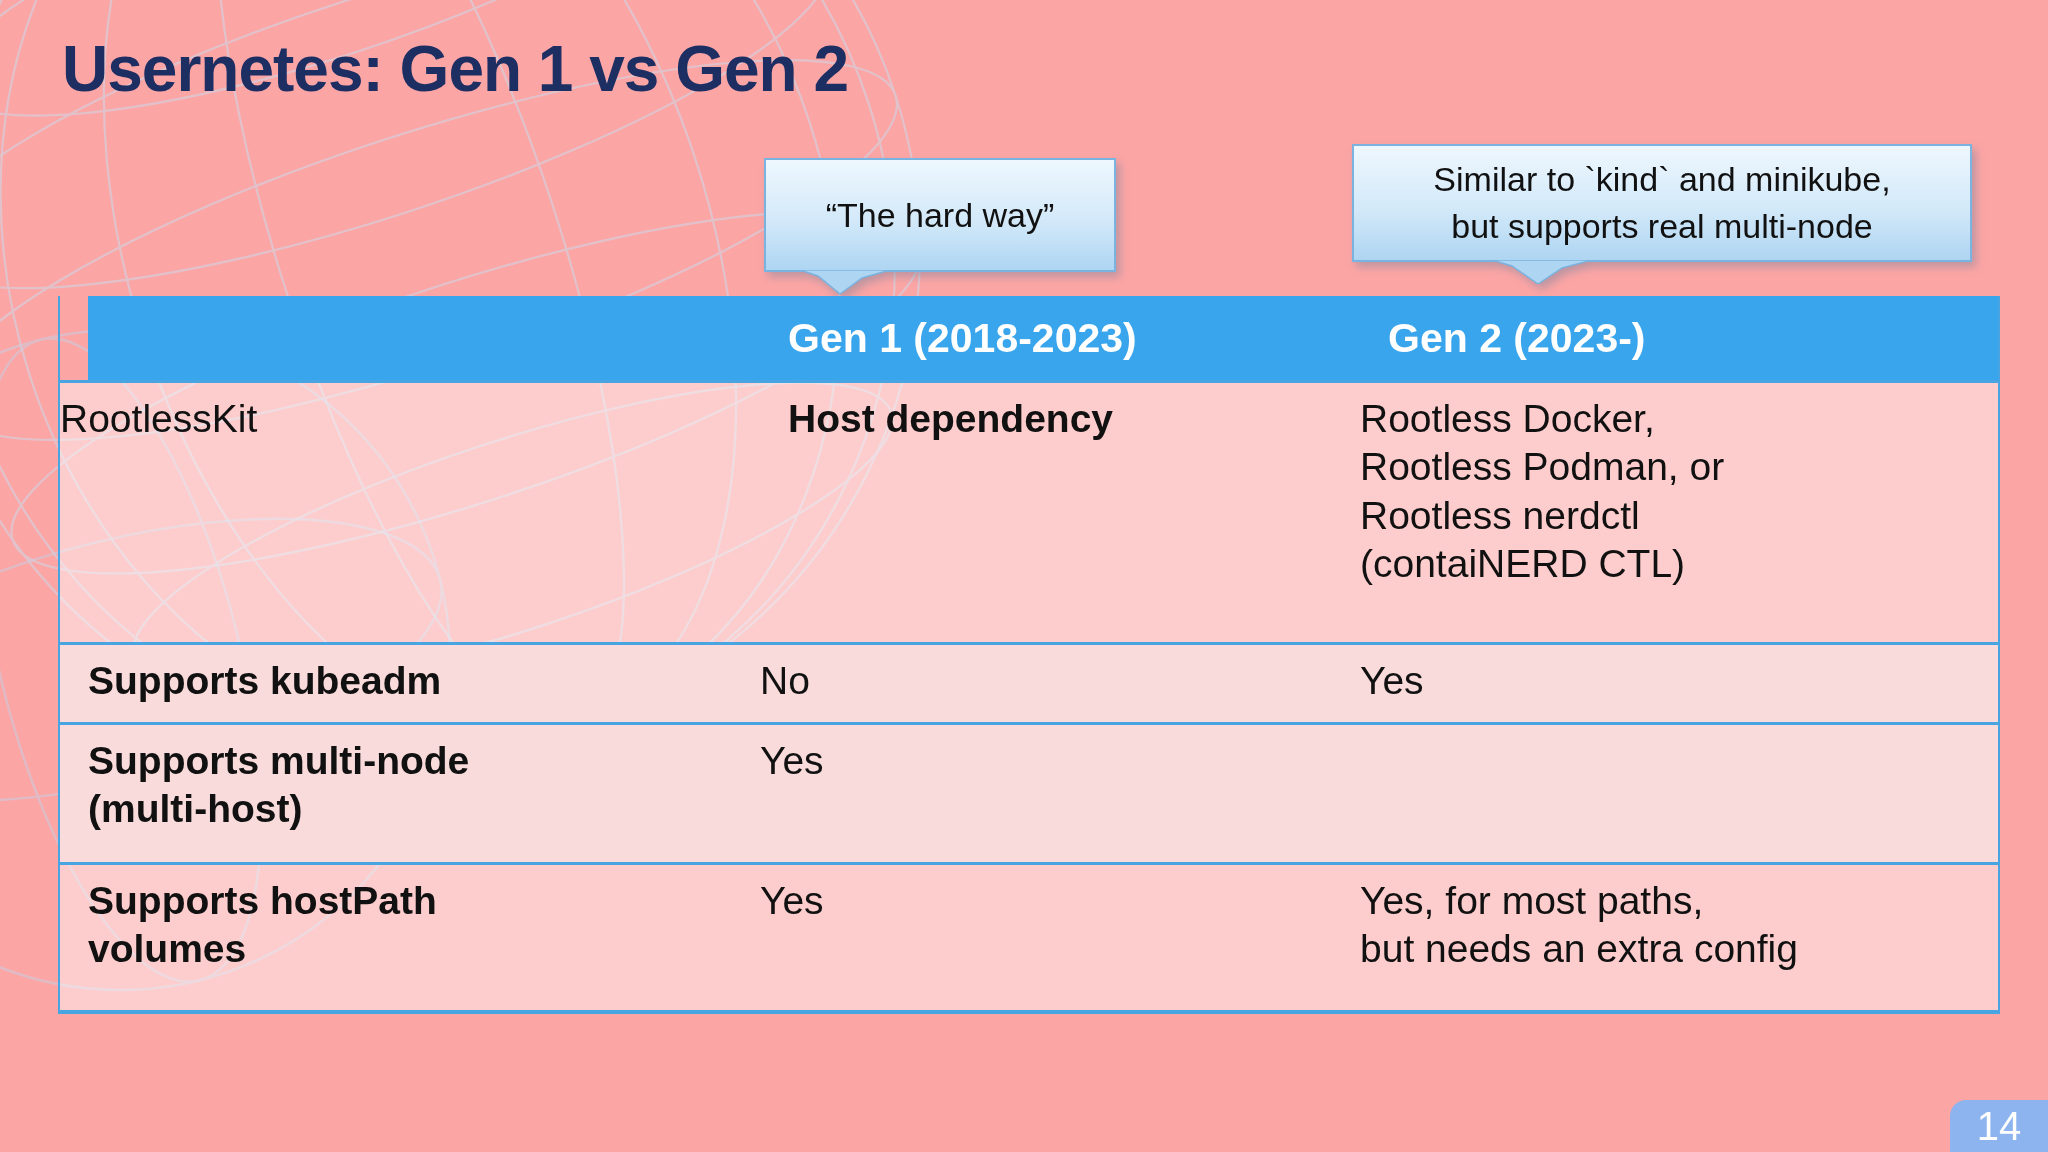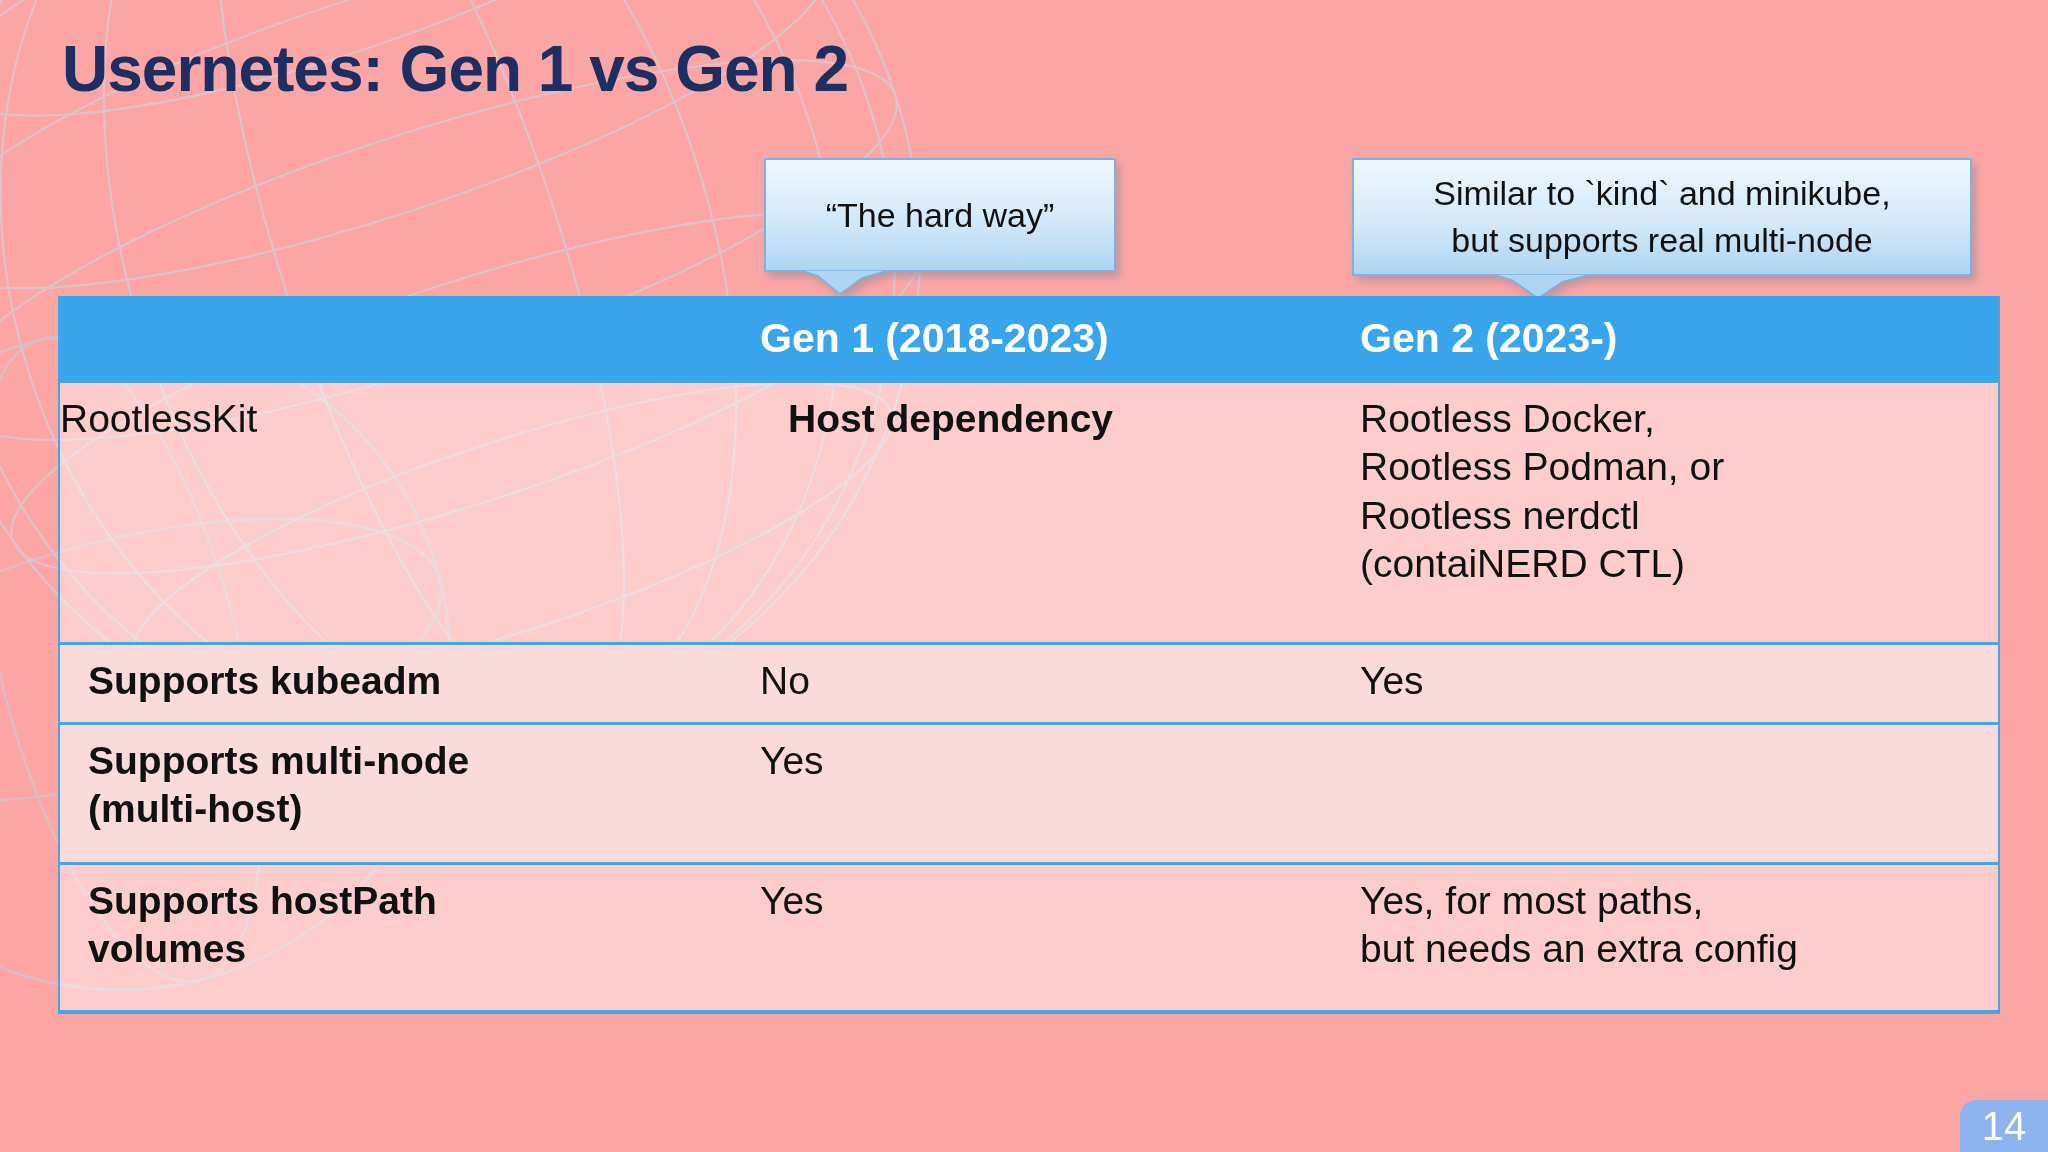--- a/index.html
+++ b/index.html
@@ -52,20 +52,21 @@
   .t-row{
     display:grid;
     grid-template-columns:700px 600px 638px;
     box-sizing:border-box;
   }
   .t-row + .t-row{border-top:3px solid #49a5e2;}
   .t-head{
     background:#38a5ec;
     min-height:84px;
     align-items:center;
+    margin-left:28px;
   }
   .t-head .cell{
     color:#ffffff;font-weight:700;font-size:41px;
     padding-top:4px;padding-bottom:4px;
   }
   .cell{
     box-sizing:border-box;
     padding:12px 20px 14px 0;
     font-size:39px;line-height:1.24;
     white-space:pre-line;
@@ -73,21 +74,21 @@
   .cell.feature{font-weight:700;padding-left:28px;}
   .row-plain{background:rgba(255,255,255,0.45);}
   .row-pink{background:#f8dbda;}
   .r1{min-height:262px;}
   .r2{min-height:80px;}
   .r3{min-height:140px;}
   .r4{min-height:148px;}
   
   .page-badge{
     position:absolute;right:0;bottom:0;
-    width:88px;height:52px;
+    width:98px;height:52px;
     background:#8db4ef;
     border-radius:16px 0 0 0;
     display:flex;align-items:center;justify-content:center;
     color:#ffffff;font-size:40px;
   }
 </style>
 </head>
 <body>
 
 <div class="slide">
@@ -115,21 +116,21 @@
   <div class="title">Usernetes: Gen 1 vs Gen 2</div>
 
 
   <div class="callout" style="left:764px;top:158px;">
     <div class="callout-body" style="width:348px;height:110px;">“The hard way”</div>
     <svg class="callout-tail" style="left:36px;bottom:-22px;" width="90" height="24" viewBox="0 0 90 24">
       <polygon points="0,0 90,0 62,8 40,24 18,6" fill="#aed5f2" stroke="#7ab3e0" stroke-width="1.5"></polygon>
     </svg>
   </div>
 
-  <div class="callout" style="left:1352px;top:158px;">
+  <div class="callout" style="left:1352px;top:144px;">
     <div class="callout-body" style="width:616px;height:114px;">Similar to `kind` and minikube,
 but supports real multi-node</div>
     <svg class="callout-tail" style="left:140px;bottom:-22px;" width="100" height="24" viewBox="0 0 100 24">
       <polygon points="0,0 100,0 70,8 46,24 20,6" fill="#aed5f2" stroke="#7ab3e0" stroke-width="1.5"></polygon>
     </svg>
   </div>
 
   <div class="cmp-table">
 
     <div class="t-row t-head">

